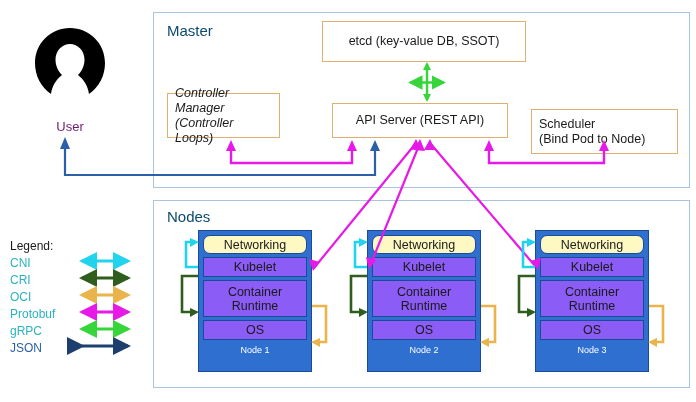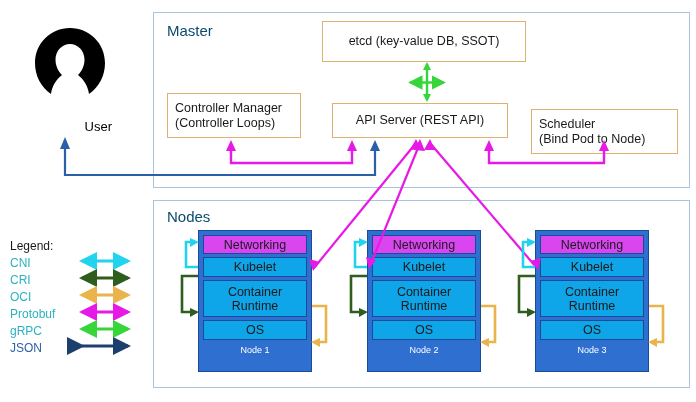--- a/index.html
+++ b/index.html
@@ -46,46 +46,46 @@
 
   
   .node-outer{
     position:absolute;
     background:#2f6fd0;
     border:1px solid #1a4b96;
     box-sizing:border-box;
     padding:4px 4px 2px 4px;
   }
   .node-cell{
-    background:#0ea5e9;
+    background:#8b5cf6;
     border:1px solid #1a4b96;
     box-sizing:border-box;
     text-align:center;
     font-size:12.5px;
     color:#1a1a1a;
     line-height:14px;
     display:flex;
     align-items:center;
     justify-content:center;
     margin-bottom:3px;
   }
-  .node-cell.net{background:#d946ef;}
+  .node-cell.net{background:#fef9c3;border-radius:7px;}
   .node-label{
     text-align:center;
     color:#ffffff;
     font-size:9px;
     line-height:12px;
     padding-top:1px;
   }
 
   
   .user-wrap{position:absolute;left:28px;top:22px;width:84px;text-align:center;}
   .user-label{
     position:absolute;left:28px;top:119px;width:84px;
-    text-align:right;font-size:13px;color:#000000;
+    text-align:center;font-size:13px;color:#701a75;
   }
 
   
   .legend-title{
     position:absolute;left:10px;top:239px;
     font-size:12px;color:#1a1a1a;
   }
   .legend-item{
     position:absolute;left:10px;
     font-size:12px;
@@ -115,21 +115,21 @@
   <div class="legend-item" style="top:324px">gRPC</div>
   <div class="legend-item json" style="top:341px">JSON</div>
 
   <div class="group-frame" style="left:153px;top:12px;width:537px;height:176px;"></div>
   <div class="group-title" style="left:167px;top:22px;">Master</div>
 
   <div class="mbox center" style="left:322px;top:21px;width:204px;height:41px;">
     <div>etcd (key-value DB, SSOT)</div>
   </div>
 
-  <div class="mbox left" style="left:167px;top:93px;width:134px;height:45px;">
+  <div class="mbox left" style="left:167px;top:93px;width:113px;height:45px;font-style:italic;">
     <div>Controller Manager</div>
     <div>(Controller Loops)</div>
   </div>
 
   <div class="mbox center" style="left:332px;top:103px;width:176px;height:35px;">
     <div>API Server (REST API)</div>
   </div>
 
   <div class="mbox left" style="left:531px;top:93px;width:147px;height:45px;margin-top:16px;">
     <div>Scheduler</div>

